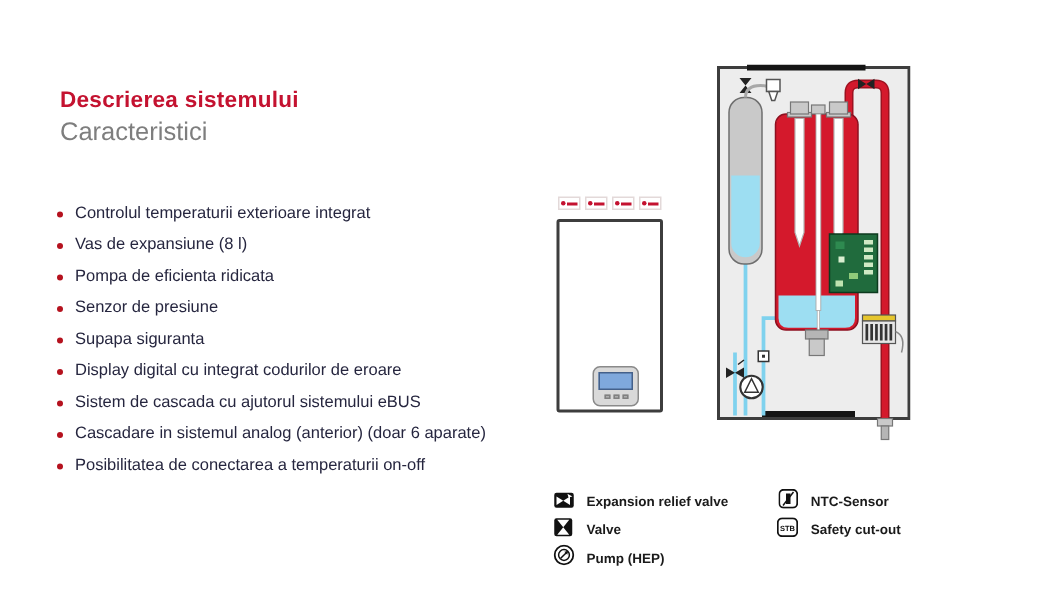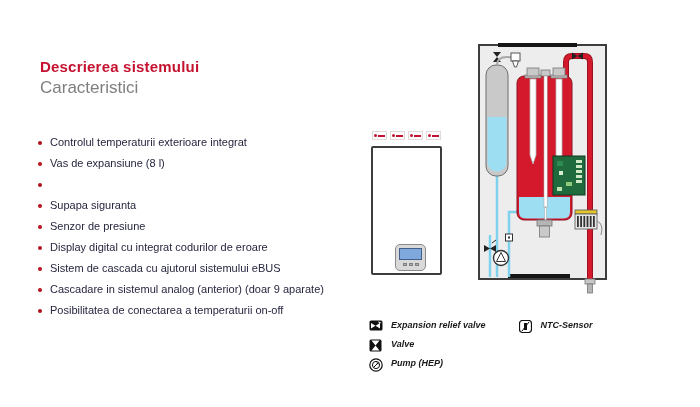--- a/index.html
+++ b/index.html
@@ -27,21 +27,21 @@
   .control-panel { position:absolute; left:395px; top:244px; width:31px; height:27px; background:#d9d9d9; border:1px solid #8a8a8a; border-radius:5px; padding:2px 3px; }
   .lcd { width:23px; height:12px; margin:1px auto 0; background:#7fa8dc; border:1px solid #44608a; }
   .panel-buttons { display:flex; justify-content:center; gap:2px; margin-top:3px; }
   .panel-btn { width:4px; height:3px; background:#aeaeae; border:0.5px solid #808080; }
 
   
   .diagram { position:absolute; left:478px; top:43px; }
 
   
   .legend { position:absolute; left:368px; top:320px; display:flex; gap:32px; }
-  .legend-row { display:flex; align-items:flex-start; height:19px;font-style:italic; }
+  .legend-row { display:flex; align-items:flex-end; height:19px; }
   .legend-icon { width:15px; display:flex; justify-content:center; margin-right:8px; flex:0 0 auto; }
   .legend-label { font-size:9px; font-weight:bold; color:#1a1a1a; white-space:nowrap; }
 </style>
 </head>
 <body>
 
 <div class="slide">
 
   <div class="header">
     <div class="title">Descrierea sistemului</div>
@@ -52,40 +52,41 @@
     <li class="feature">
         <span class="bullet"></span>
         <span class="feature-text">Controlul temperaturii exterioare integrat</span>
       </li>
     <li class="feature">
         <span class="bullet"></span>
         <span class="feature-text">Vas de expansiune (8 l)</span>
       </li>
     <li class="feature">
         <span class="bullet"></span>
+        <span class="feature-text">Pompa de eficienta ridicata</span>
+      </li>
+    <li class="feature">
+        <span class="bullet"></span>
+        <span class="feature-text">Senzor de presiune</span>
       </li>
     <li class="feature">
         <span class="bullet"></span>
         <span class="feature-text">Supapa siguranta</span>
       </li>
     <li class="feature">
         <span class="bullet"></span>
-        <span class="feature-text">Senzor de presiune</span>
-      </li>
-    <li class="feature">
-        <span class="bullet"></span>
         <span class="feature-text">Display digital cu integrat codurilor de eroare</span>
       </li>
     <li class="feature">
         <span class="bullet"></span>
         <span class="feature-text">Sistem de cascada cu ajutorul sistemului eBUS</span>
       </li>
     <li class="feature">
         <span class="bullet"></span>
-        <span class="feature-text">Cascadare in sistemul analog (anterior) (doar 9 aparate)</span>
+        <span class="feature-text">Cascadare in sistemul analog (anterior) (doar 6 aparate)</span>
       </li>
     <li class="feature">
         <span class="bullet"></span>
         <span class="feature-text">Posibilitatea de conectarea a temperaturii on-off</span>
       </li>
   </ul>
 
   <div class="brand-row">
     <div class="brand-badge">
         <span class="brand-dot"></span>
@@ -258,16 +259,25 @@
       <div class="legend-row">
         <span class="legend-icon">
           <svg width="13" height="13" viewBox="0 0 13 13">
               <rect x="0.5" y="0.5" width="12" height="12" rx="3" fill="#fff" stroke="#111" stroke-width="1.2"></rect>
               <rect x="5" y="3" width="3" height="7" fill="#111"></rect>
               <path d="M3,11 L10,2" stroke="#111" stroke-width="1"></path>
             </svg>
         </span>
         <span class="legend-label">NTC-Sensor</span>
       </div>
+      <div class="legend-row">
+        <span class="legend-icon">
+          <svg width="14" height="13" viewBox="0 0 14 13">
+              <rect x="0.5" y="0.5" width="13" height="12" rx="3" fill="#fff" stroke="#111" stroke-width="1.2"></rect>
+              <text x="7" y="8.8" text-anchor="middle" font-size="5" font-weight="bold" fill="#111" font-family="Liberation Sans, sans-serif">STB</text>
+            </svg>
+        </span>
+        <span class="legend-label">Safety cut-out</span>
+      </div>
     </div>
   </div>
 
 </div>
 
 </body></html>

